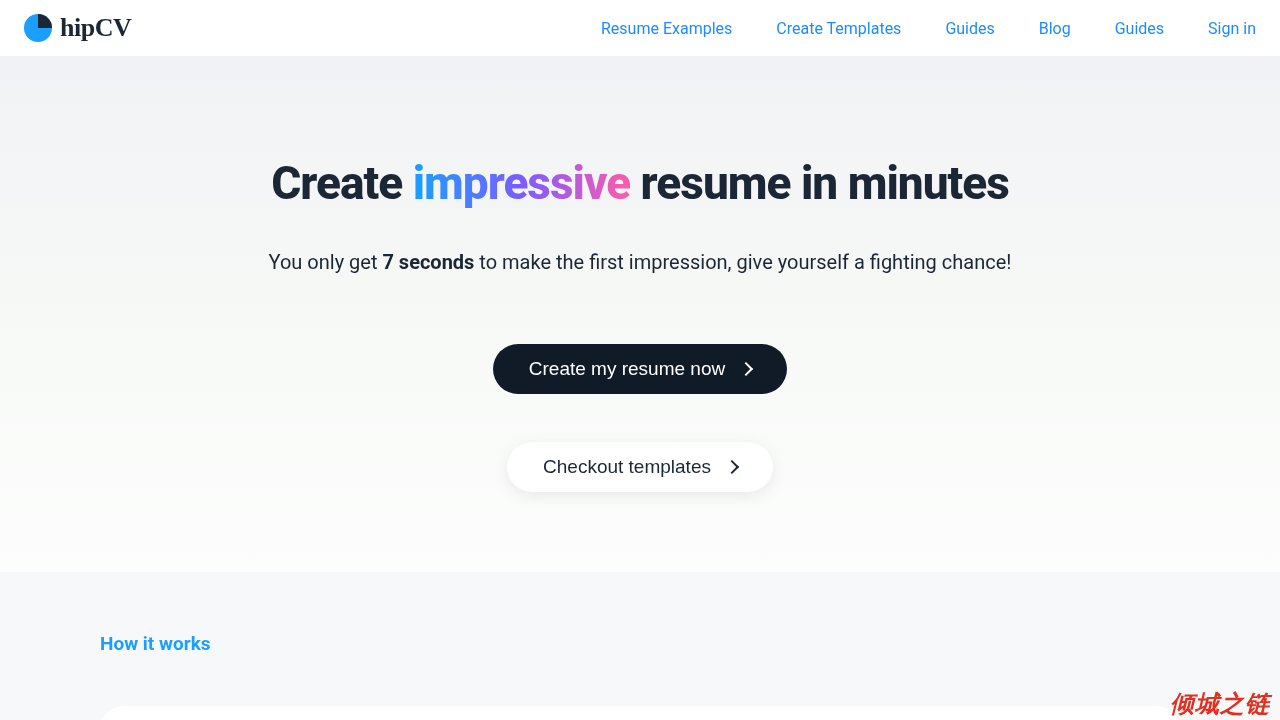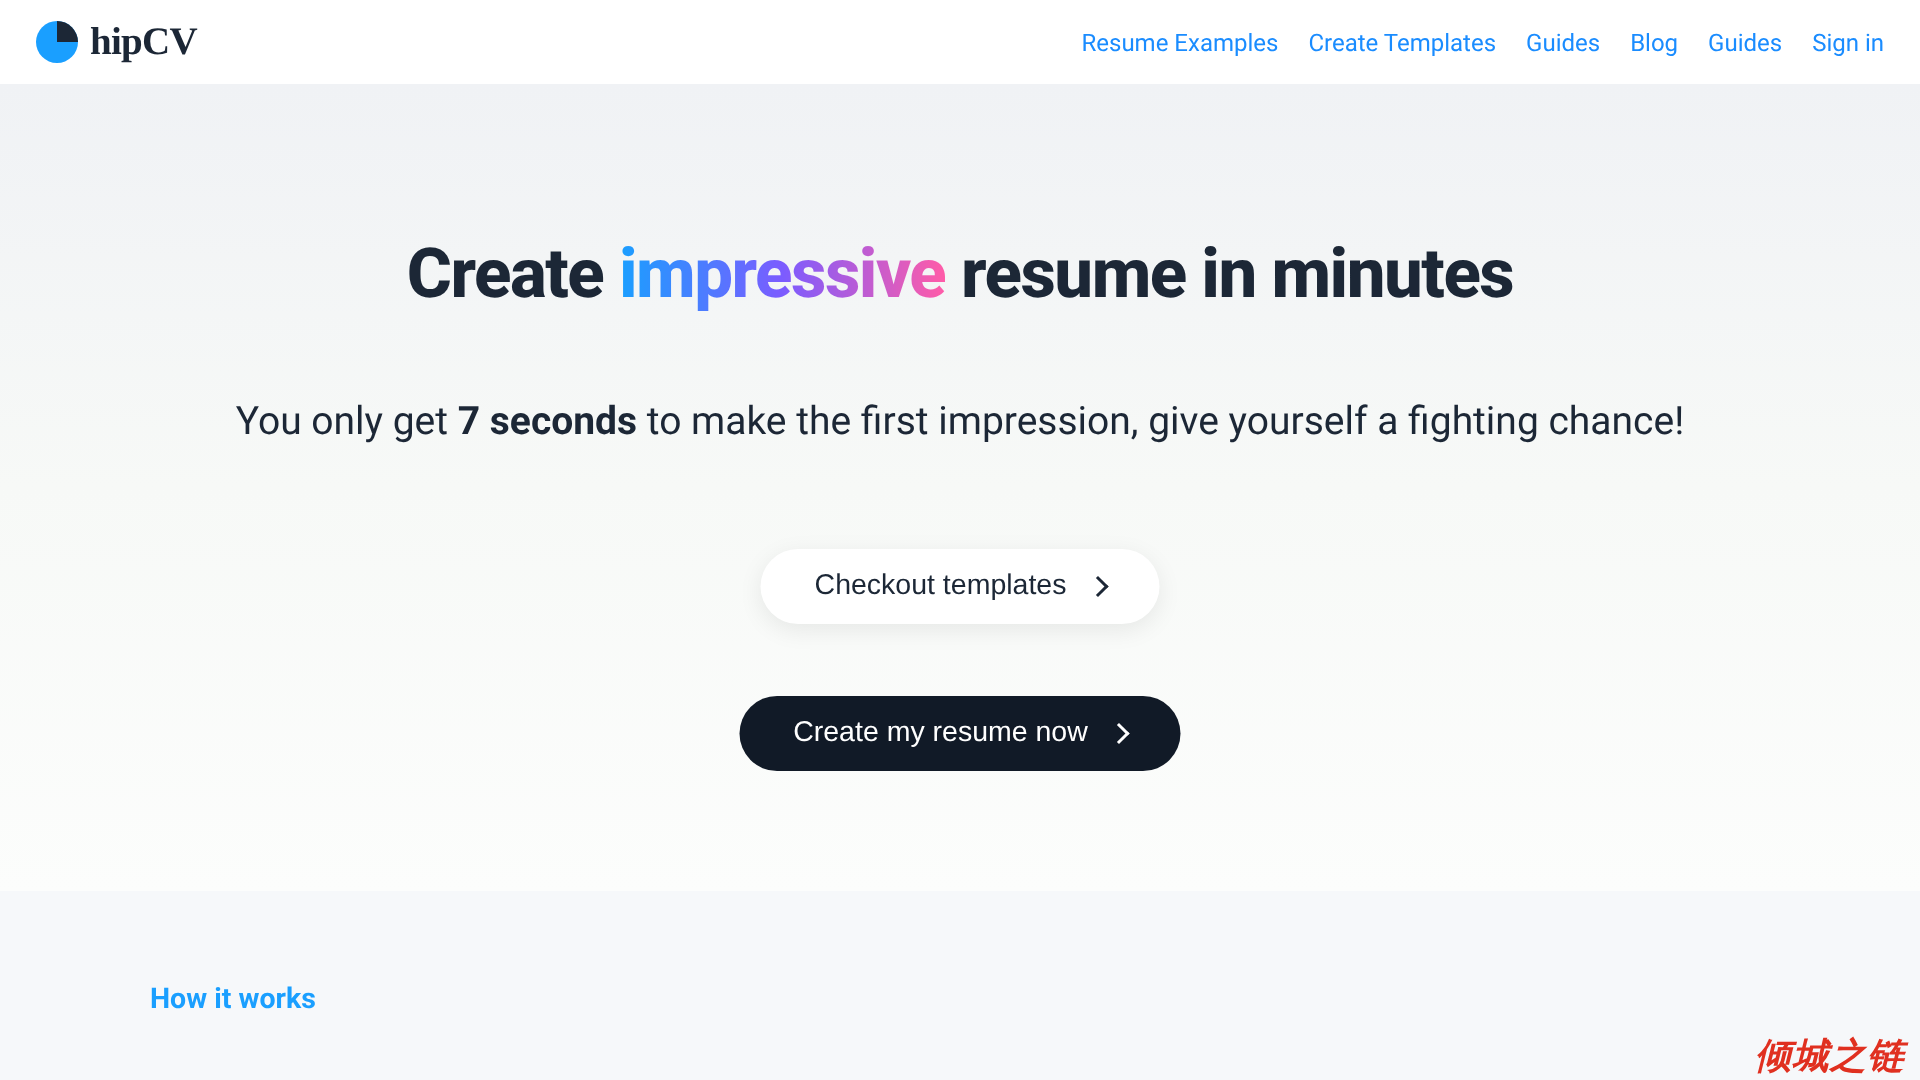--- a/index.html
+++ b/index.html
@@ -40,21 +40,21 @@
     
     .logo-text {
       font-size: 26px;
       font-weight: 700;
       color: #1c2736;
       letter-spacing: -0.5px;
     }
     
     .nav {
       display: flex;
-      gap: 20px;
+      gap: 44px;
       align-items: flex-end;
     }
     
     .nav-link {
       color: #1a8cff;
       font-size: 16px;
       font-weight: 400;
       text-decoration: none;
       cursor: pointer;
     }
@@ -65,33 +65,33 @@
       padding: 100px 40px 80px;
       text-align: center;
       min-height: 480px;
     }
     
     .hero-title {
       font-size: 46px;
       font-weight: 800;
       color: #1c2736;
       letter-spacing: -1px;
-      margin-bottom: 56px;
+      margin-bottom: 40px;
     }
     
     .hero-title-gradient {
       background: linear-gradient(90deg, #1a9fff 0%, #7b5cff 50%, #ff5ca8 100%);
       -webkit-background-clip: text;
       background-clip: text;
       -webkit-text-fill-color: transparent;
       color: transparent;
     }
     
     .hero-subtitle {
-      font-size: 26px;
+      font-size: 20px;
       color: #1c2736;
       font-weight: 400;
       margin-bottom: 70px;
     }
     
     .hero-subtitle-bold {
       font-weight: 700;
     }
     
     .cta-buttons {
@@ -189,28 +189,28 @@
 </header>
 
 <section class="hero">
   <h1 class="hero-title">
     <span>Create </span><span class="hero-title-gradient">impressive</span><span> resume in minutes</span>
   </h1>
   <p class="hero-subtitle">
     <span>You only get </span><span class="hero-subtitle-bold">7 seconds</span><span> to make the first impression, give yourself a fighting chance!</span>
   </p>
   <div class="cta-buttons">
+    <button class="btn btn-primary">
+      <span>Create my resume now</span>
+      <span class="chevron"></span>
+    </button>
     <button class="btn btn-secondary">
       <span>Checkout templates</span>
       <span class="chevron"></span>
     </button>
-    <button class="btn btn-primary">
-      <span>Create my resume now</span>
-      <span class="chevron"></span>
-    </button>
   </div>
 </section>
 
 <section class="section-2">
   <div class="section-label">How it works</div>
   <div class="card">
     
   </div>
 </section>
 

